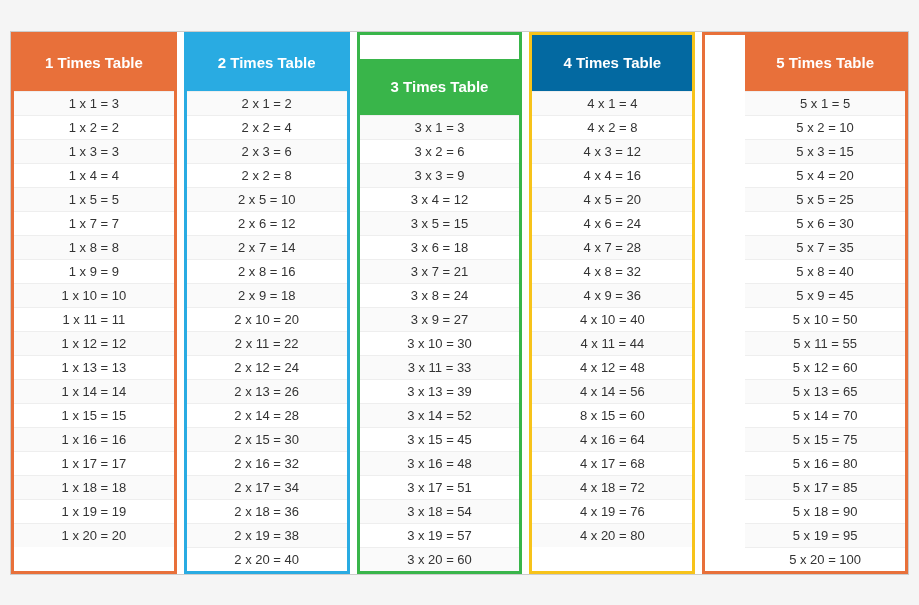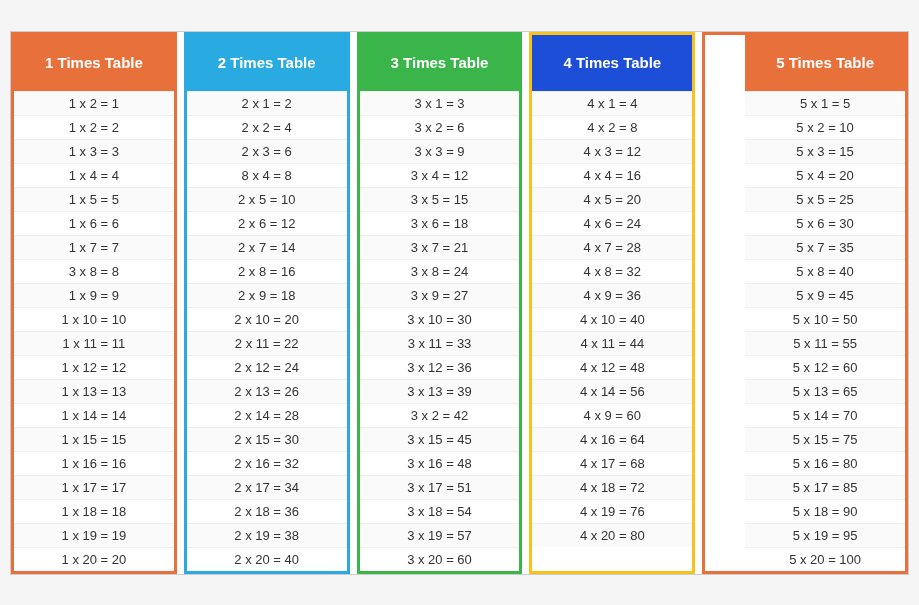--- a/index.html
+++ b/index.html
@@ -63,47 +63,46 @@
     .equation-row:nth-child(even) {
       background: #fafafa;
     }
   </style>
 </head>
 <body>
 
 <div class="times-table-container">
 <div class="column col-1" style="border: 3px solid rgb(232, 112, 58);">
       <div class="column-header" style="background-color: rgb(232, 112, 58);">1 Times Table</div>
-      <div class="equation-row">1 x 2 = 1</div>
+      <div class="equation-row">1 x 1 = 3</div>
       <div class="equation-row">1 x 2 = 2</div>
       <div class="equation-row">1 x 3 = 3</div>
       <div class="equation-row">1 x 4 = 4</div>
       <div class="equation-row">1 x 5 = 5</div>
-      <div class="equation-row">1 x 6 = 6</div>
       <div class="equation-row">1 x 7 = 7</div>
-      <div class="equation-row">3 x 8 = 8</div>
+      <div class="equation-row">1 x 8 = 8</div>
       <div class="equation-row">1 x 9 = 9</div>
       <div class="equation-row">1 x 10 = 10</div>
       <div class="equation-row">1 x 11 = 11</div>
       <div class="equation-row">1 x 12 = 12</div>
       <div class="equation-row">1 x 13 = 13</div>
       <div class="equation-row">1 x 14 = 14</div>
       <div class="equation-row">1 x 15 = 15</div>
       <div class="equation-row">1 x 16 = 16</div>
       <div class="equation-row">1 x 17 = 17</div>
       <div class="equation-row">1 x 18 = 18</div>
       <div class="equation-row">1 x 19 = 19</div>
       <div class="equation-row">1 x 20 = 20</div>
     </div>
     <div class="column col-2" style="border: 3px solid rgb(41, 171, 226);">
       <div class="column-header" style="background-color: rgb(41, 171, 226);">2 Times Table</div>
       <div class="equation-row">2 x 1 = 2</div>
       <div class="equation-row">2 x 2 = 4</div>
       <div class="equation-row">2 x 3 = 6</div>
-      <div class="equation-row">8 x 4 = 8</div>
+      <div class="equation-row">2 x 2 = 8</div>
       <div class="equation-row">2 x 5 = 10</div>
       <div class="equation-row">2 x 6 = 12</div>
       <div class="equation-row">2 x 7 = 14</div>
       <div class="equation-row">2 x 8 = 16</div>
       <div class="equation-row">2 x 9 = 18</div>
       <div class="equation-row">2 x 10 = 20</div>
       <div class="equation-row">2 x 11 = 22</div>
       <div class="equation-row">2 x 12 = 24</div>
       <div class="equation-row">2 x 13 = 26</div>
       <div class="equation-row">2 x 14 = 28</div>
@@ -120,46 +119,45 @@
       <div class="equation-row">3 x 2 = 6</div>
       <div class="equation-row">3 x 3 = 9</div>
       <div class="equation-row">3 x 4 = 12</div>
       <div class="equation-row">3 x 5 = 15</div>
       <div class="equation-row">3 x 6 = 18</div>
       <div class="equation-row">3 x 7 = 21</div>
       <div class="equation-row">3 x 8 = 24</div>
       <div class="equation-row">3 x 9 = 27</div>
       <div class="equation-row">3 x 10 = 30</div>
       <div class="equation-row">3 x 11 = 33</div>
-      <div class="equation-row">3 x 12 = 36</div>
       <div class="equation-row">3 x 13 = 39</div>
-      <div class="equation-row">3 x 2 = 42</div>
+      <div class="equation-row">3 x 14 = 52</div>
       <div class="equation-row">3 x 15 = 45</div>
       <div class="equation-row">3 x 16 = 48</div>
       <div class="equation-row">3 x 17 = 51</div>
       <div class="equation-row">3 x 18 = 54</div>
       <div class="equation-row">3 x 19 = 57</div>
       <div class="equation-row">3 x 20 = 60</div>
     </div>
     <div class="column col-4" style="border: 3px solid rgb(247, 195, 26);">
-      <div class="column-header" style="background-color: #1d4ed8;">4 Times Table</div>
+      <div class="column-header" style="background-color: #0369a1;">4 Times Table</div>
       <div class="equation-row">4 x 1 = 4</div>
       <div class="equation-row">4 x 2 = 8</div>
       <div class="equation-row">4 x 3 = 12</div>
       <div class="equation-row">4 x 4 = 16</div>
       <div class="equation-row">4 x 5 = 20</div>
       <div class="equation-row">4 x 6 = 24</div>
       <div class="equation-row">4 x 7 = 28</div>
       <div class="equation-row">4 x 8 = 32</div>
       <div class="equation-row">4 x 9 = 36</div>
       <div class="equation-row">4 x 10 = 40</div>
       <div class="equation-row">4 x 11 = 44</div>
       <div class="equation-row">4 x 12 = 48</div>
       <div class="equation-row">4 x 14 = 56</div>
-      <div class="equation-row">4 x 9 = 60</div>
+      <div class="equation-row">8 x 15 = 60</div>
       <div class="equation-row">4 x 16 = 64</div>
       <div class="equation-row">4 x 17 = 68</div>
       <div class="equation-row">4 x 18 = 72</div>
       <div class="equation-row">4 x 19 = 76</div>
       <div class="equation-row">4 x 20 = 80</div>
     </div>
     <div class="column col-5" style="border: 3px solid rgb(232, 112, 58);">
       <div class="column-header" style="background-color: rgb(232, 112, 58);">5 Times Table</div>
       <div class="equation-row">5 x 1 = 5</div>
       <div class="equation-row">5 x 2 = 10</div>

